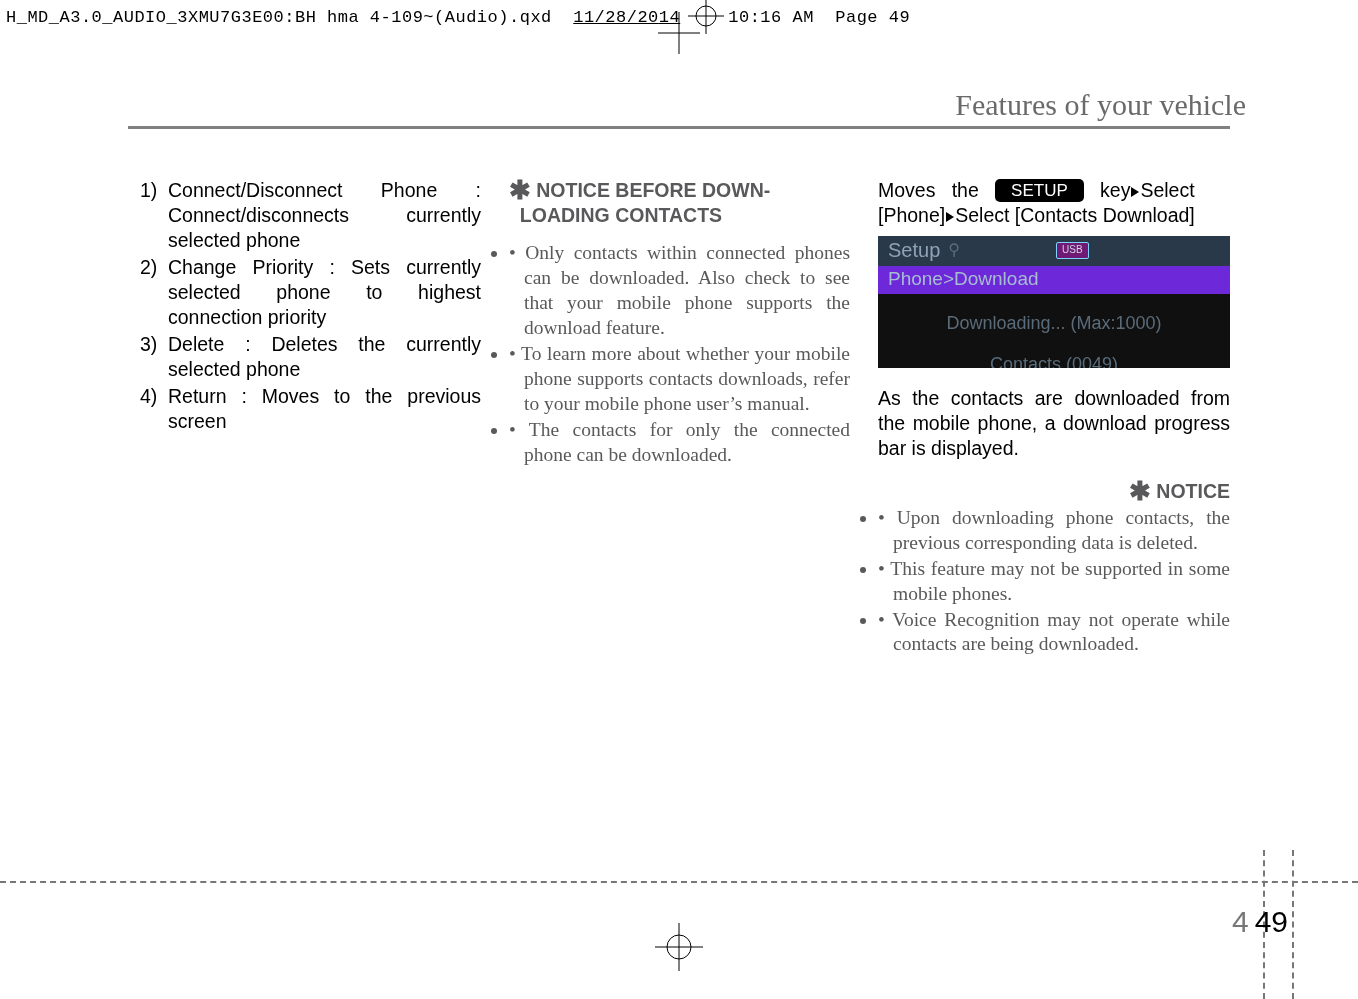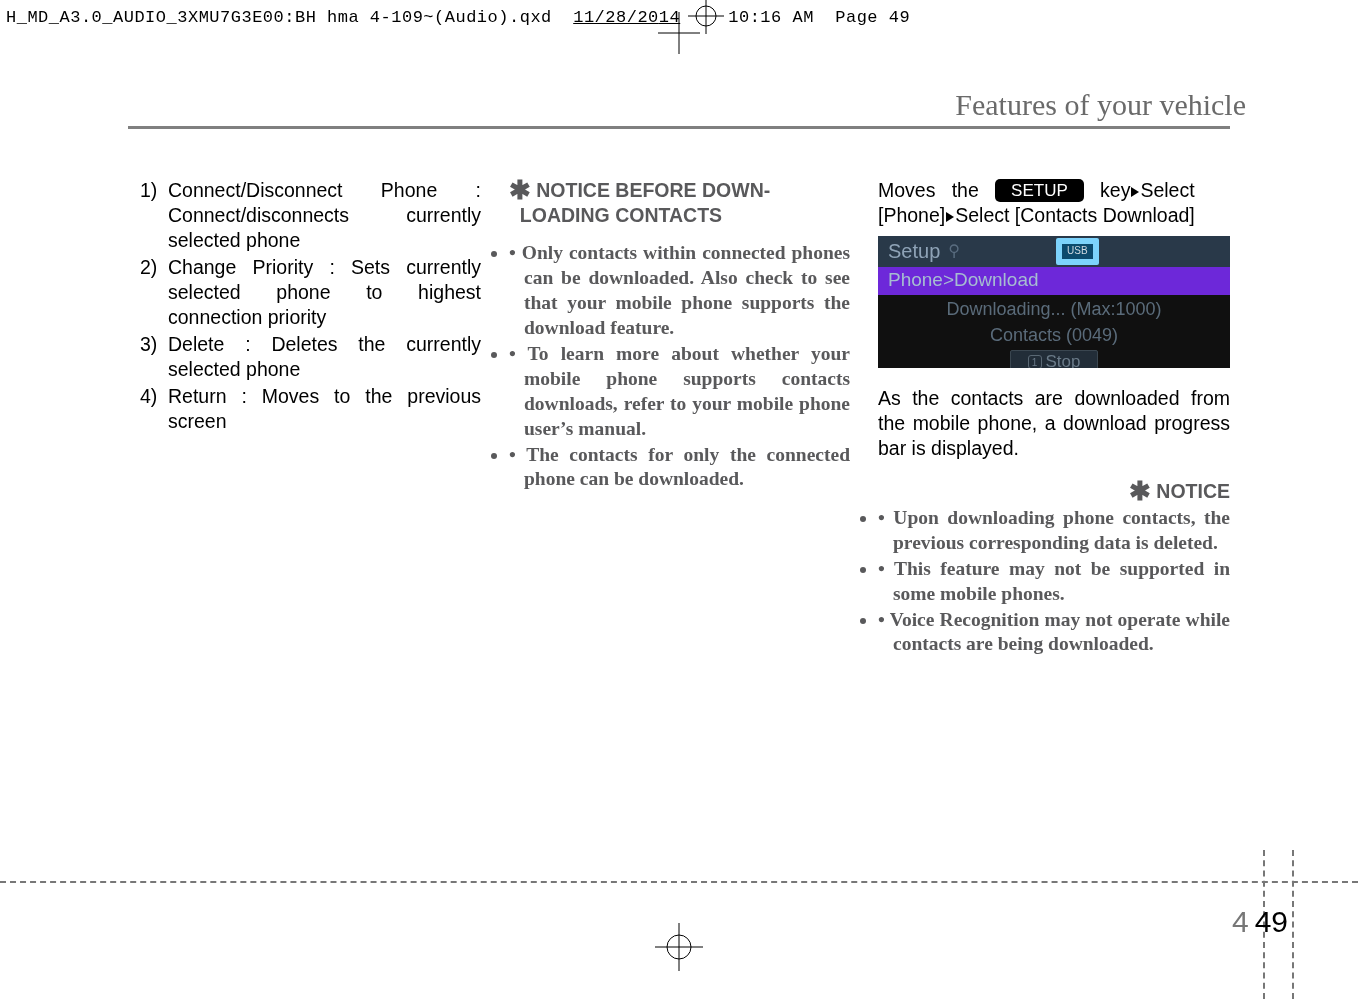--- a/index.html
+++ b/index.html
@@ -71,21 +71,21 @@
     .notice-head {
       font-weight: bold;
       font-size: 22px;
       color: #59595b;
       line-height: 1.15;
       margin-bottom: 13px;
     }
     .star { font-size: 26px; line-height: 0; position: relative; top:2px; }
     .serif-list {
       font-family: Georgia, "Times New Roman", serif;
-      font-weight: bold;
+      font-weight: normal;
       color: #59595b;
       font-size: 19.5px;
     }
     .serif-list li {
       padding-left: 15px;
       text-indent: -15px;
       text-align: justify;
       margin-bottom: 1px;
     }
     .serif-list li::before {
@@ -130,35 +130,35 @@
       background: #293949;
       color: #8fa3b7;
       font-size: 20px;
       padding: 2px 10px;
       display:flex;
       align-items:center;
       gap: 8px;
     }
     .scr .row1 .bt   { font-size:16px; color:#5a6d80; }
     .scr .row1 .usb  {
-      background:#0c4a6e; color:#cfd8e0; font-size:10px;
-      padding:1px 5px; border:6px solid #7dd3fc; border-radius:2px;
+      background:#701a75; color:#cfd8e0; font-size:10px;
+      padding:1px 5px; border:1px solid #7dd3fc; border-radius:2px;
       margin-left: 88px;
     }
     .scr .row2 {
       background: #6d28d9;
       color: #a6bdd1;
       font-size: 19px;
       padding: 1px 10px 3px 10px;
     }
     .scr .dlrow {
       color: #5a6b7a;
       font-size: 18px;
       text-align:center;
-      padding-top: 3px;
+      padding-top: 18px;
     }
     .scr .stopbtn {
       width: 88px;
       margin: 3px auto 0 auto;
       background: #222d38;
       border: 1px solid #3a4650;
       color: #6a7a88;
       font-size: 17px;
       text-align:center;
       border-radius:2px;

